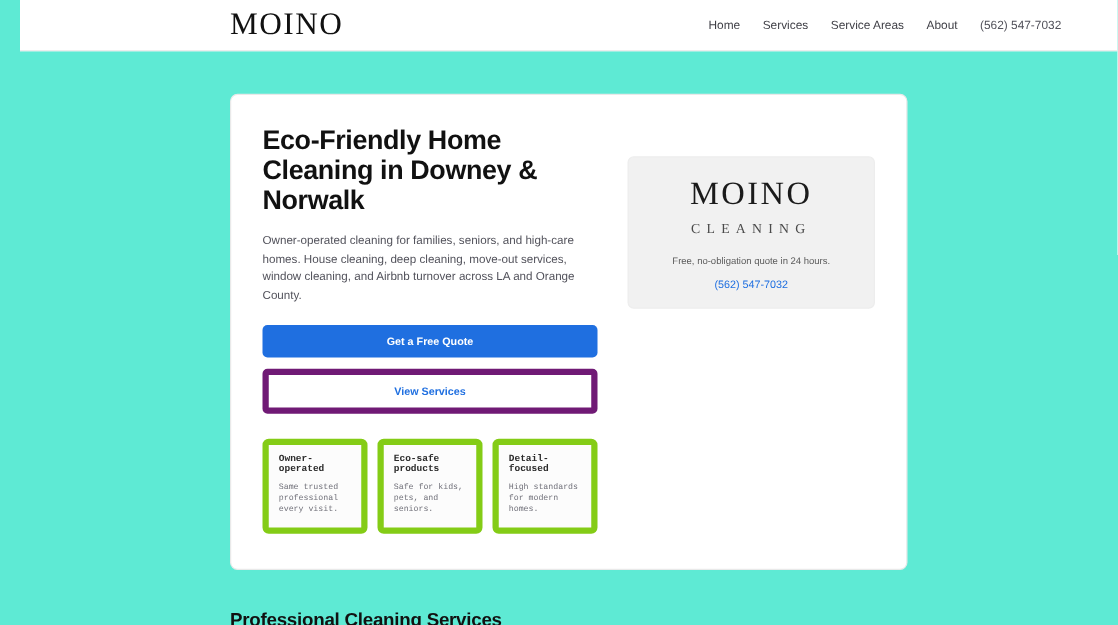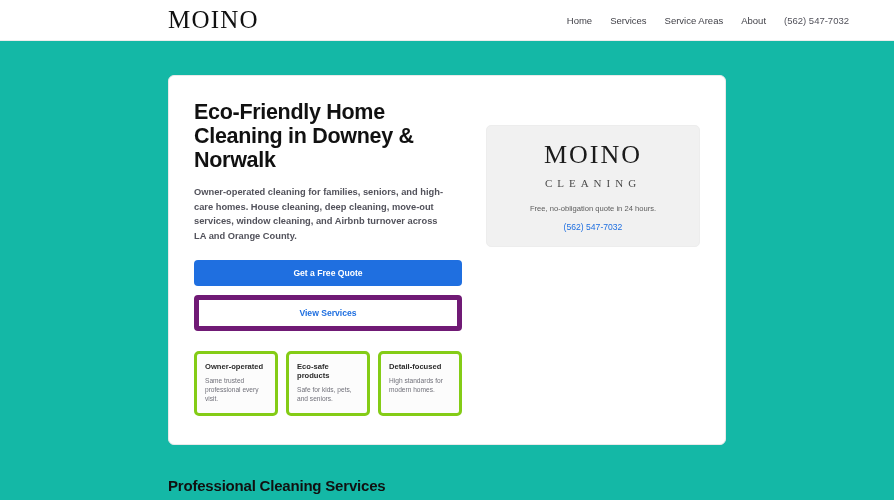--- a/index.html
+++ b/index.html
@@ -8,21 +8,22 @@
     height: 500px;
     overflow: hidden;
     background: #ffffff;
     font-family: "Liberation Sans", sans-serif;
     color: #1a1a1a;
   }
   .page {
     width: 894px;
     height: 500px;
     position: relative;
-    background: #14b8a6;
+    background: #5eead4;
+    padding-left: 16px;
   }
 
   
   .header {
     height: 41px;
     background: #ffffff;
     border-bottom: 1px solid #ececec;
     display: flex;
     align-items: center;
     padding: 0 20px;
@@ -86,21 +87,20 @@
     font-weight: bold;
     letter-spacing: -0.3px;
     color: #111111;
   }
   .hero-sub {
     margin-top: 13px;
     font-size: 9.3px;
     line-height: 14.5px;
     color: #52525b;
     width: 250px;
-    font-weight: bold;
   }
   .hero-buttons {
     margin-top: 17px;
     display: flex;
     gap: 9px;
     flex-direction: column;
   }
   .btn-primary {
     background: #1f6fe0;
     color: #ffffff;
@@ -121,24 +121,25 @@
     border: 5px solid #701a75;
     cursor: pointer;
   }
   .badges {
     margin-top: 20px;
     display: flex;
     gap: 8px;
   }
   .badge {
     width: 100px;
-    border: 3px solid #84cc16;
+    border: 5px solid #84cc16;
     border-radius: 5px;
     background: #fcfcfc;
     padding: 8px 8px 10px 8px;
+    font-family: Liberation Mono, monospace;
   }
   .badge-title {
     font-size: 7.6px;
     font-weight: bold;
     color: #2b2b2b;
   }
   .badge-text {
     margin-top: 5px;
     font-size: 6.6px;
     line-height: 9px;

